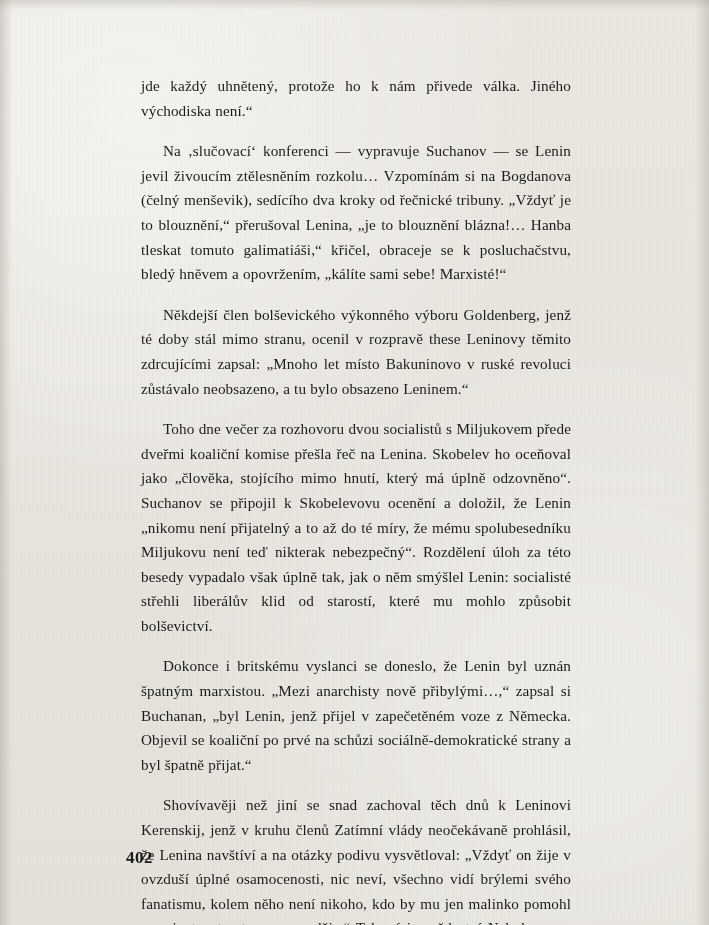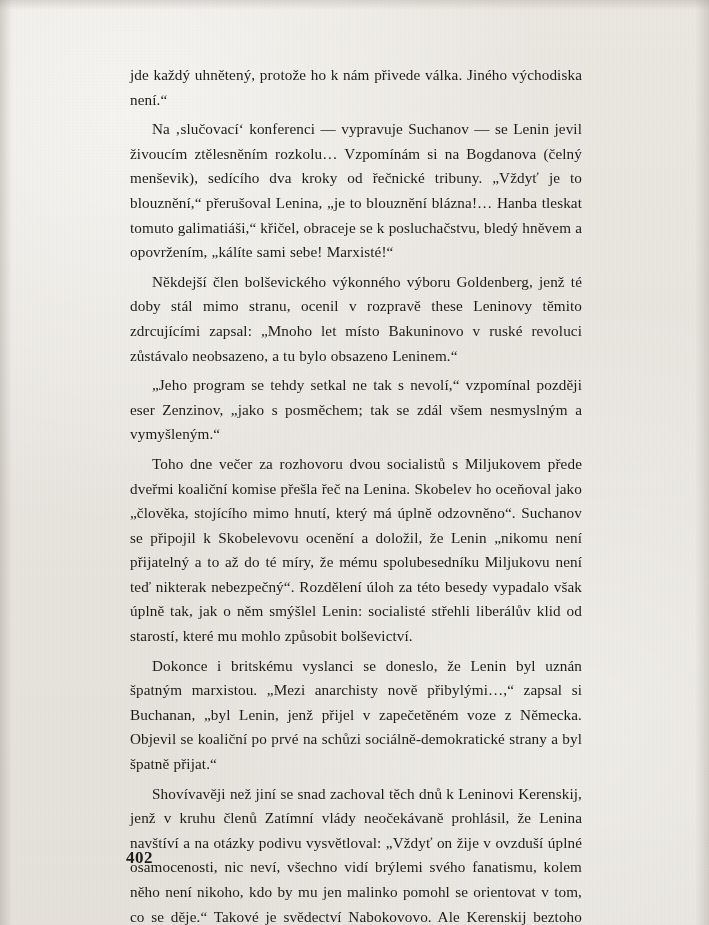--- a/index.html
+++ b/index.html
@@ -51,21 +51,21 @@
     background: linear-gradient(270deg, rgba(150,144,133,0.30), rgba(150,144,133,0));
     pointer-events: none;
   }
   .textblock {
     position: absolute;
     left: 125px;
     top: 58px;
     width: 462px;
   }
   .textblock p {
-    margin: 5px;
+    margin: 16px;
     font-size: 15.2px;
     line-height: 24.6px;
     text-align: justify;
     text-justify: inter-word;
     letter-spacing: 0.1px;
     word-spacing: 0.2px;
   }
   .textblock p.indent {
     text-indent: 22px;
     font-family: Liberation Serif, serif;
@@ -85,21 +85,20 @@
 
 <div class="page">
   <div class="edge-top"></div>
   <div class="edge-left"></div>
   <div class="edge-right"></div>
 
   <div class="textblock">
     <p>jde každý uhnětený, protože ho k nám přivede válka. Jiného východiska není.“</p>
     <p class="indent">Na ‚slučovací‘ konferenci — vypravuje Suchanov — se Lenin jevil živoucím ztělesněním rozkolu… Vzpomínám si na Bogdanova (čelný menševik), sedícího dva kroky od řečnické tribuny. „Vždyť je to blouznění,“ přerušoval Lenina, „je to blouznění blázna!… Hanba tleskat tomuto galimatiáši,“ křičel, obraceje se k posluchačstvu, bledý hněvem a opovržením, „kálíte sami sebe! Marxisté!“</p>
     <p class="indent">Někdejší člen bolševického výkonného výboru Goldenberg, jenž té doby stál mimo stranu, ocenil v rozpravě these Leninovy těmito zdrcujícími zapsal: „Mnoho let místo Bakuninovo v ruské revoluci zůstávalo neobsazeno, a tu bylo obsazeno Leninem.“</p>
-    <p class="indent">„Jeho program se tehdy setkal ne tak s nevolí,“ vzpomínal později eser Zenzinov, „jako s posměchem; tak se zdál všem nesmyslným a vymyšleným.“</p>
     <p class="indent">Toho dne večer za rozhovoru dvou socialistů s Miljukovem přede dveřmi koaliční komise přešla řeč na Lenina. Skobelev ho oceňoval jako „člověka, stojícího mimo hnutí, který má úplně odzovněno“. Suchanov se připojil k Skobelevovu ocenění a doložil, že Lenin „nikomu není přijatelný a to až do té míry, že mému spolubesedníku Miljukovu není teď nikterak nebezpečný“. Rozdělení úloh za této besedy vypadalo však úplně tak, jak o něm smýšlel Lenin: socialisté střehli liberálův klid od starostí, které mu mohlo způsobit bolševictví.</p>
     <p class="indent">Dokonce i britskému vyslanci se doneslo, že Lenin byl uznán špatným marxistou. „Mezi anarchisty nově přibylými…,“ zapsal si Buchanan, „byl Lenin, jenž přijel v zapečetěném voze z Německa. Objevil se koaliční po prvé na schůzi sociálně-demokratické strany a byl špatně přijat.“</p>
     <p class="indent">Shovívavěji než jiní se snad zachoval těch dnů k Leninovi Kerenskij, jenž v kruhu členů Zatímní vlády neočekávaně prohlásil, že Lenina navštíví a na otázky podivu vysvětloval: „Vždyť on žije v ovzduší úplné osamocenosti, nic neví, všechno vidí brýlemi svého fanatismu, kolem něho není nikoho, kdo by mu jen malinko pomohl se orientovat v tom, co se děje.“ Takové je svědectví Nabokovovo. Ale Kerenskij beztoho nenašel volného času, aby Lenina orientoval o tom, co se děje.</p>
   </div>
 
   <div class="folio">402</div>
 
   <div class="grain"></div>
 </div>
 

